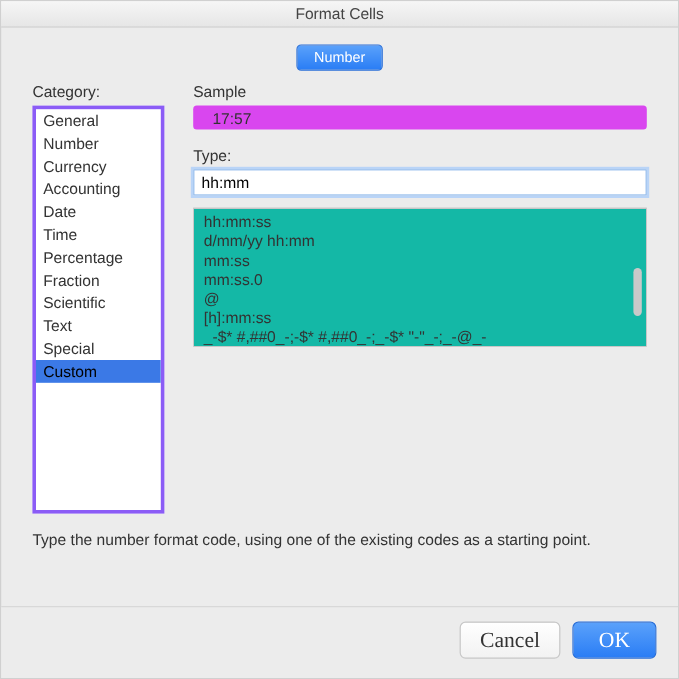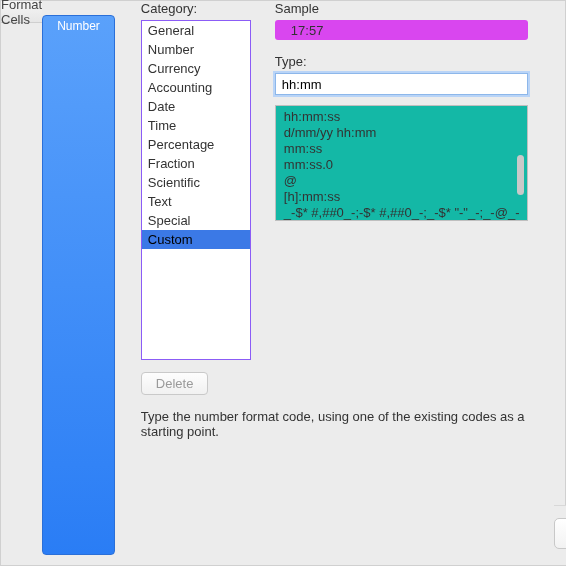--- a/index.html
+++ b/index.html
@@ -10,21 +10,21 @@
       width: 566px;
       height: 566px;
       overflow: hidden;
       color: #333;
     }
     .window {
       width: 566px;
       height: 566px;
       background: #ececec;
       display: flex;
-      flex-direction: row;
+      flex-direction: column;
       border: 1px solid #d0d0d0;
     }
     .titlebar {
       height: 22px;
       background: linear-gradient(#f6f6f6,#e6e6e6);
       border-bottom: 1px solid #cfcfcf;
       display: flex;
       align-items: center;
       justify-content: center;
       font-size: 13px;
@@ -56,21 +56,21 @@
       align-items: flex-start;
       gap: 24px;
     }
     .left-col { width: 110px; }
     .right-col { flex: 1; }
     .label { font-size: 13px; color: #333; margin-bottom: 4px; }
     .listbox {
       width: 110px;
       height: 340px;
       background: #fff;
-      border: 1px solid #8b5cf6;
+      border: 3px solid #8b5cf6;
       overflow: hidden;
       font-size: 13px;
     }
     .listbox .item {
       padding: 1px 6px;
       line-height: 17px;
       cursor: default;
       white-space: nowrap;
     }
     .listbox .item.selected {
@@ -215,25 +215,20 @@
             <div class="fitem">d/mm/yy hh:mm</div>
             <div class="fitem">mm:ss</div>
             <div class="fitem">mm:ss.0</div>
             <div class="fitem">@</div>
             <div class="fitem">[h]:mm:ss</div>
             <div class="fitem">_-$* #,##0_-;-$* #,##0_-;_-$* "-"_-;_-@_-</div>
           </div>
       </div>
     </div>
 
-    <div class="delete-row">
-      <button class="delete-btn">
-        <span>Delete</span>
-      </button>
-    </div>
 
     <div class="hint">Type the number format code, using one of the existing codes as a starting point.</div>
   </div>
 
   <div class="button-bar">
     <button class="btn">
       <span>Cancel</span>
     </button>
     <button class="btn primary">
       <span>OK</span>

